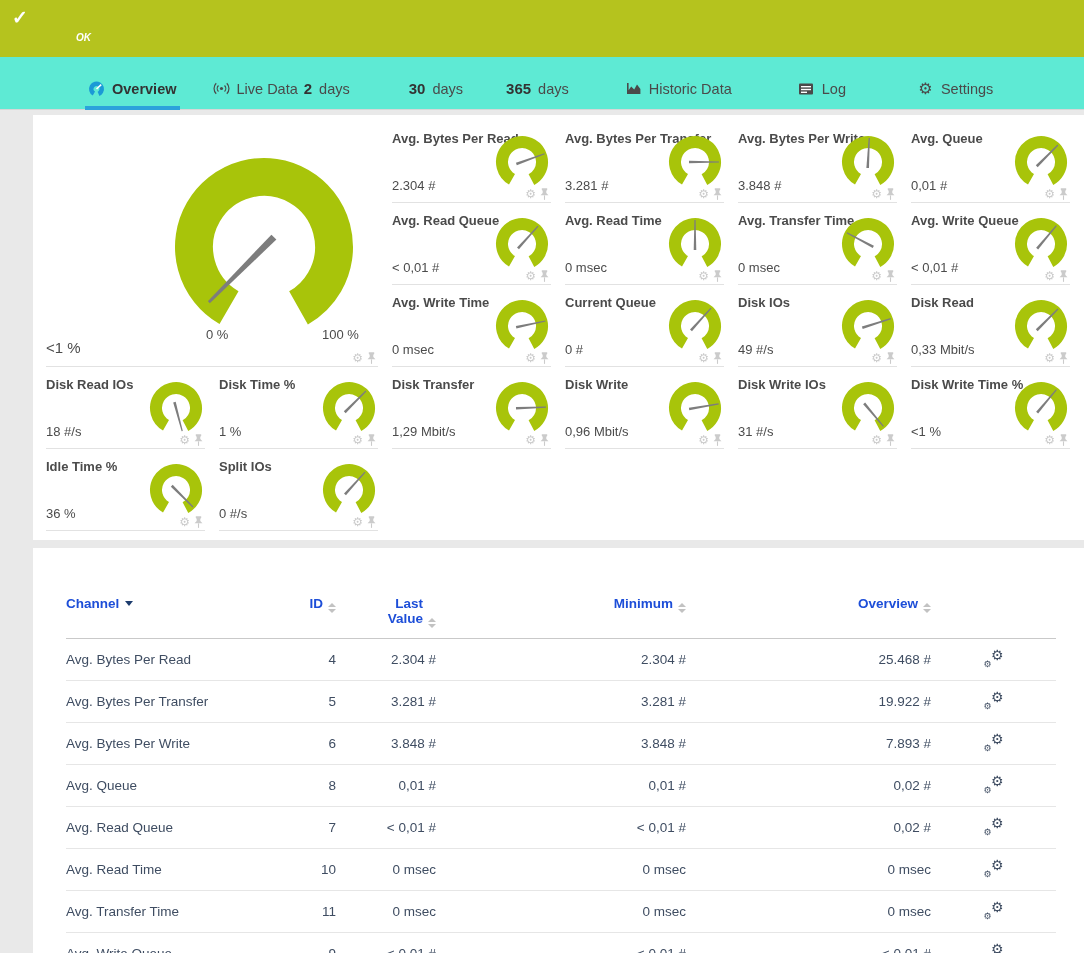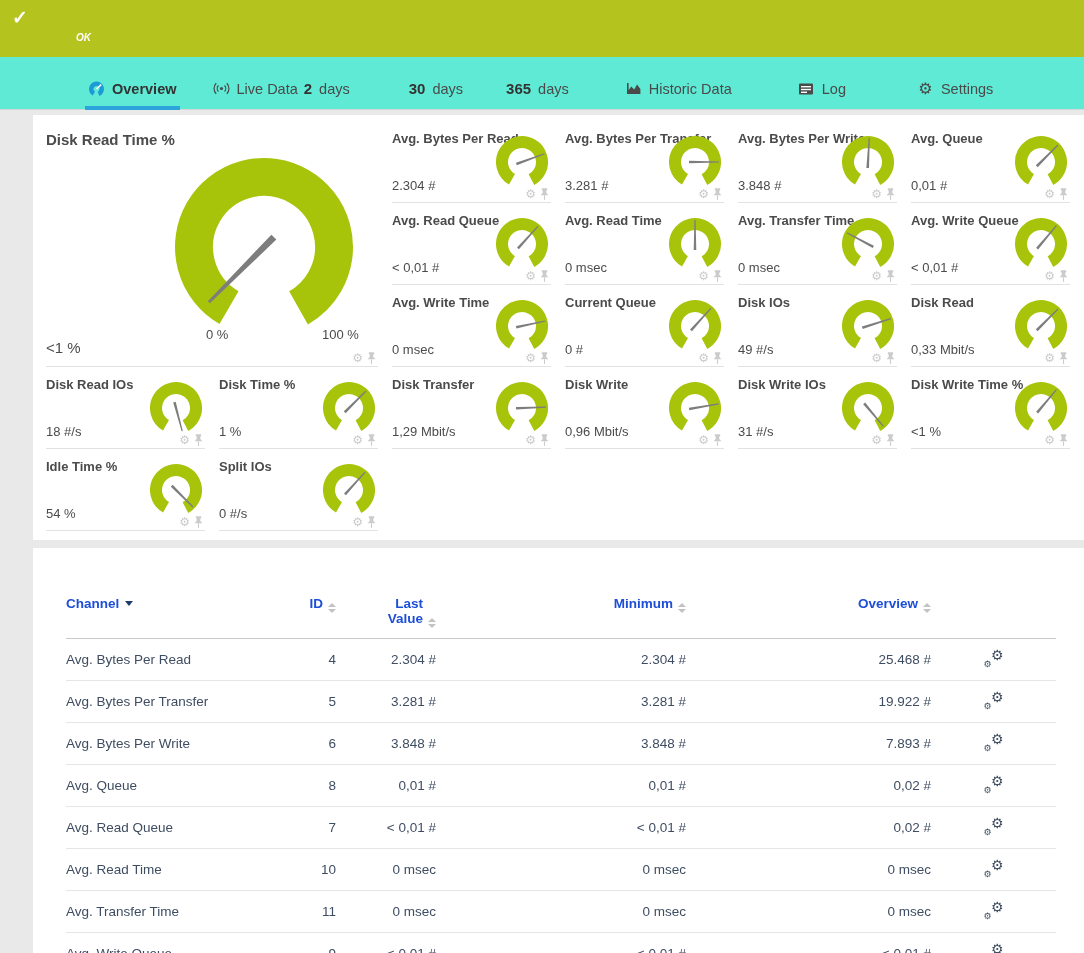--- a/index.html
+++ b/index.html
@@ -134,21 +134,20 @@
       <span class="ticon">
         <span class="gear-glyph">⚙</span>
       </span>
       <span>Settings</span>
     </div>
   </div>
 
 <div class="panel panel-gauges">
   <div class="gauge-grid" id="gaugeGrid">
     <div class="gcell bigcell">
-      <div class="gtitle">Disk Read Time %</div>
       <div class="gsvg" id="bigGauge"><svg width="196" height="196" viewBox="0 0 196 196">
             <circle cx="98" cy="98" r="70" fill="none" stroke="#a8c40a" stroke-width="38" stroke-dasharray="366.52 73.30" transform="rotate(120 98 98)"></circle>
             <polygon points="94.5,112 101.5,112 99.4,20 96.6,20" fill="#7d7d7d" transform="rotate(-135 98 98)"></polygon>
           </svg></div>
       <div class="scale-label scale-min">0 %</div>
       <div class="scale-label scale-max">100 %</div>
       <div class="gvalue">&lt;1 %</div>
       <div class="gicons" id="bigIcons">
           <span class="ggear">⚙</span>
           <svg width="9" height="12" viewBox="0 0 10 13" fill="currentColor">
@@ -426,21 +425,21 @@
             <rect x="4.4" y="8" width="1.2" height="5"></rect>
           </svg>
         </div>
       </div>
       <div class="gcell">
         <div class="gtitle">Idle Time %</div>
         <div class="gsvg"><svg width="54" height="58" viewBox="0 0 54 58">
             <circle cx="27" cy="28" r="20" fill="none" stroke="#a8c40a" stroke-width="12" stroke-dasharray="104.72 20.94" transform="rotate(120 27 28)"></circle>
             <polygon points="25.7,34 28.3,34 27.6,4 26.4,4" fill="#7d7d7d" transform="rotate(135 27 28)"></polygon>
           </svg></div>
-        <div class="gvalue">54 %</div>
+        <div class="gvalue">36 %</div>
         <div class="gicons">
           <span class="ggear">⚙</span>
           <svg width="9" height="12" viewBox="0 0 10 13" fill="currentColor">
             <path d="M2 0h6v2L7 3v2.4L9.4 8H.6L3 5.4V3L2 2z"></path>
             <rect x="4.4" y="8" width="1.2" height="5"></rect>
           </svg>
         </div>
       </div>
       <div class="gcell">
         <div class="gtitle">Split IOs</div>

